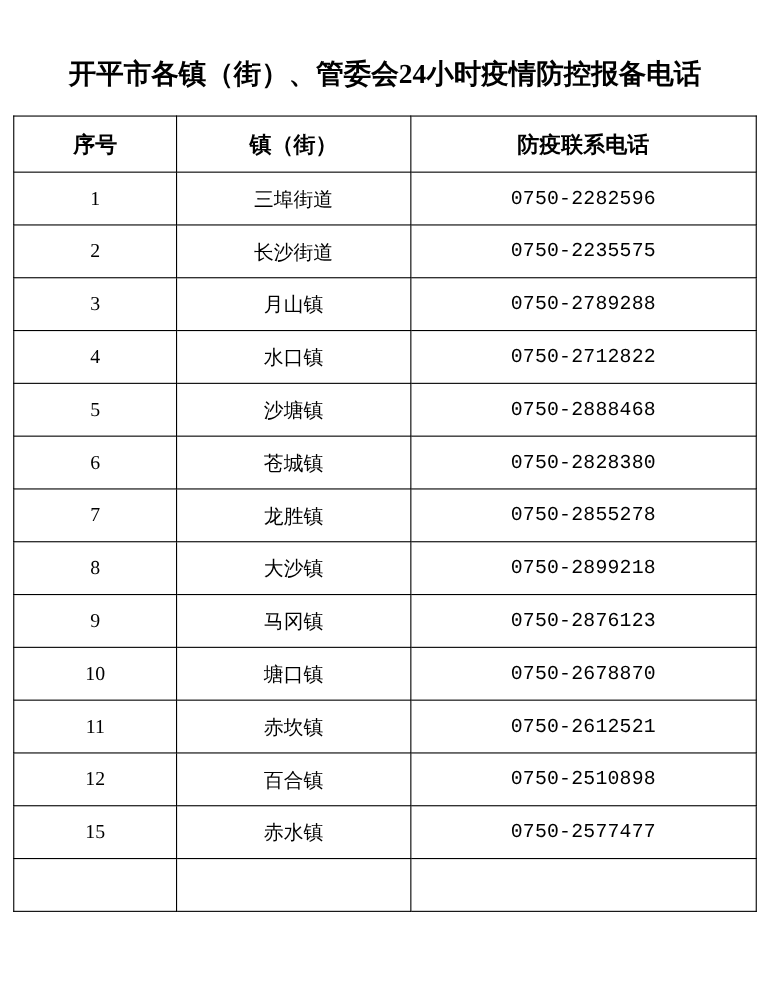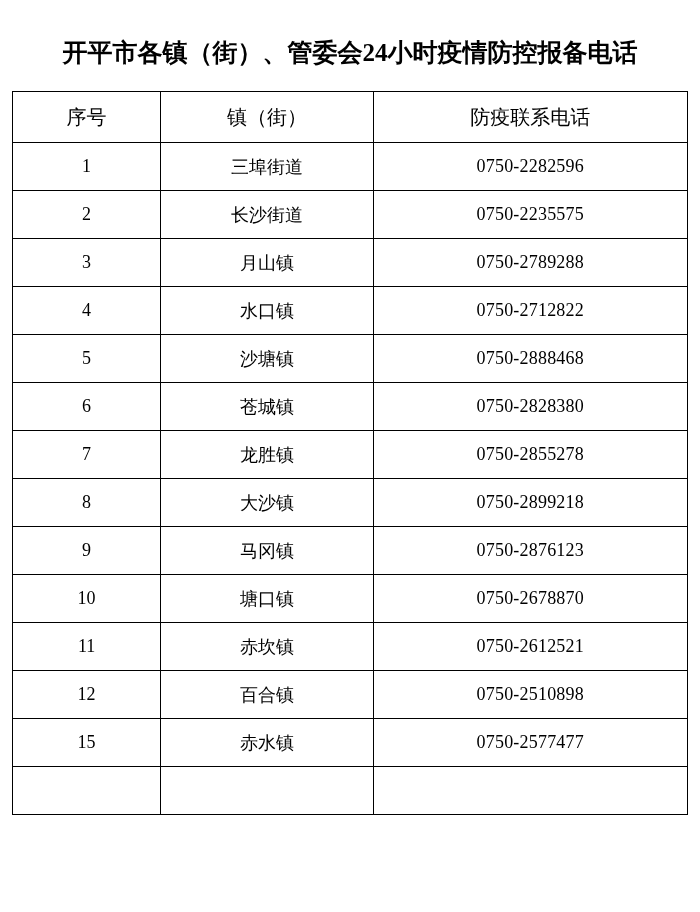--- a/index.html
+++ b/index.html
@@ -23,51 +23,52 @@
   }
   .doc-title {
     font-family: "Liberation Serif", "DejaVu Serif", serif;
     font-weight: bold;
     font-size: 25px;
     letter-spacing: 0px;
     text-align: center;
     padding-top: 36px;
     padding-bottom: 22px;
     white-space: nowrap;
+    margin-top: 14px;
   }
   table.phone-table {
     border-collapse: collapse;
     width: 676px;
     table-layout: fixed;
   }
   table.phone-table td,
   table.phone-table th {
     border: 1px solid #000000;
     text-align: center;
     vertical-align: middle;
     font-size: 18px;
     font-weight: normal;
     padding: 0;
     height: 47px;
   }
   table.phone-table thead th {
     font-size: 20px;
-    font-weight: normal;
+    font-weight: bold;
     height: 50px;
   }
   col.c-idx { width: 148px; }
   col.c-town { width: 212px; }
   col.c-phone { width: 314px; }
 
   .num-cell {
     font-family: "Liberation Serif", "DejaVu Serif", serif;
     font-size: 17px;
   }
   .phone-cell {
-    font-family: Liberation Serif, serif;
+    font-family: Liberation Mono, monospace;
     font-size: 18px;
     letter-spacing: 0.2px;
     margin-top: 16px;
   }
   .town-cell {
     font-size: 18px;
   }
 </style>
 </head>
 <body>

